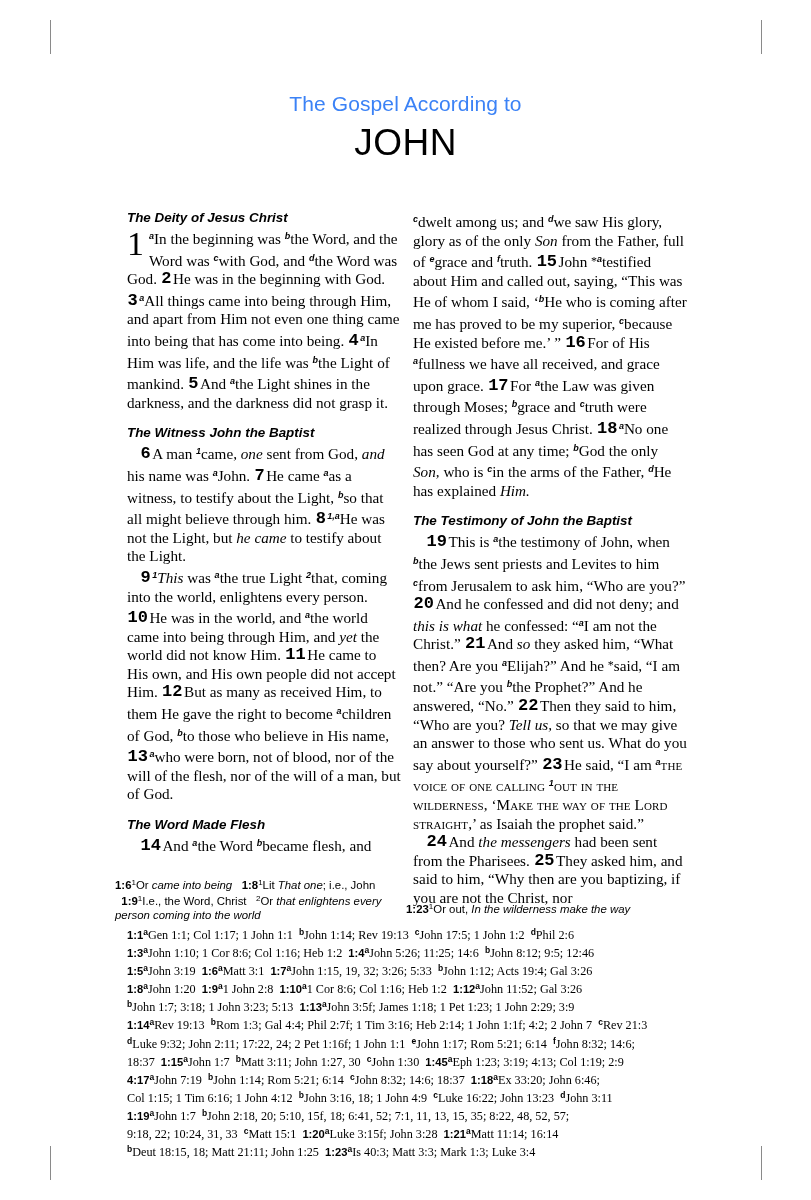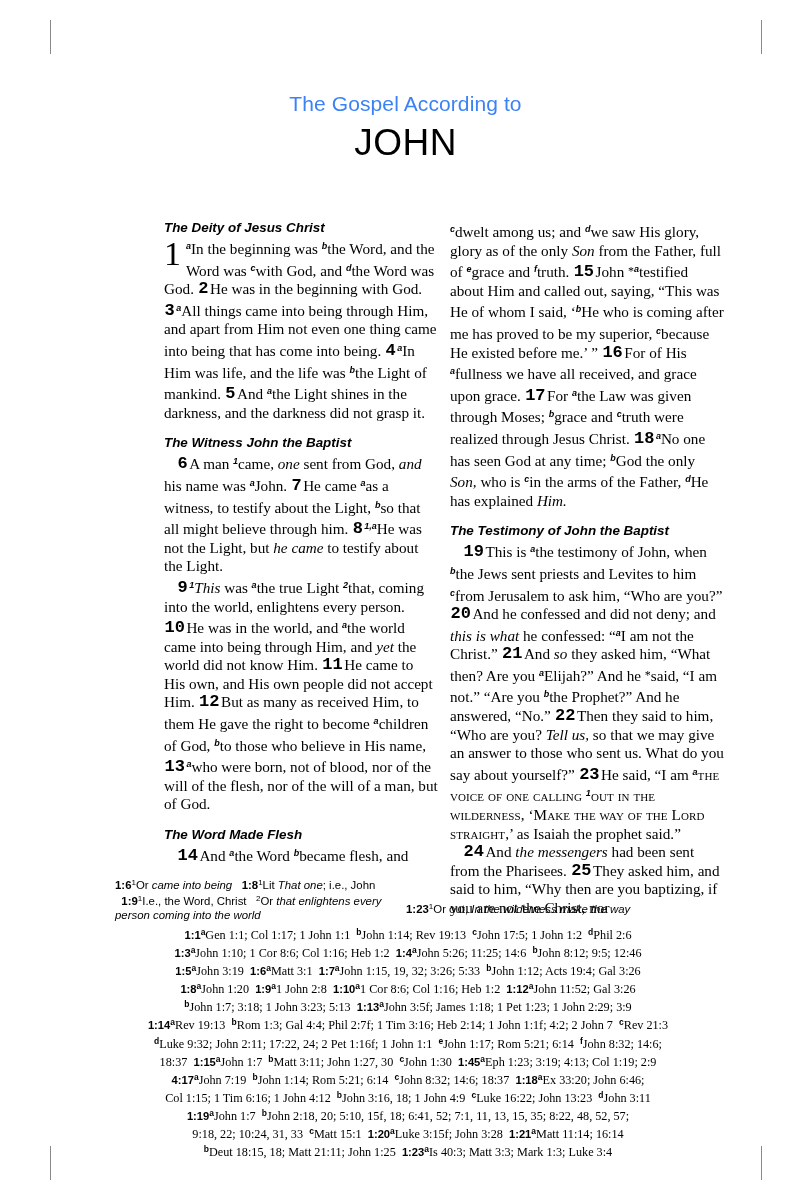--- a/index.html
+++ b/index.html
@@ -52,25 +52,24 @@
     font-weight: 400;
     letter-spacing: 0.5px;
     margin-top: 8px;
     line-height: 1.1;
   }
 
   
   .columns {
     position: absolute;
     left: 127px;
-    top: 220px;
+    top: 210px;
     width: 560px;
     display: flex;
     gap: 12px;
-    margin-left: 37px;
   }
   .col {
     width: 288px;
     font-size: 15.2px;
     line-height: 18.6px;
     text-align: left;
   }
 
   .section-head {
     font-family: "Liberation Sans", sans-serif;
@@ -153,21 +152,20 @@
 
   
   .crossrefs {
     position: absolute;
     left: 127px;
     top: 925px;
     width: 562px;
     font-family: "Liberation Serif", serif;
     font-size: 12.2px;
     line-height: 15.1px;
-    text-align: center;
   }
   .crossrefs .crline {
     white-space: nowrap;
   }
   .crossrefs .vref {
     font-family: "Liberation Sans", sans-serif;
     font-weight: bold;
     font-size: 11.2px;
   }
   .crossrefs .let {

